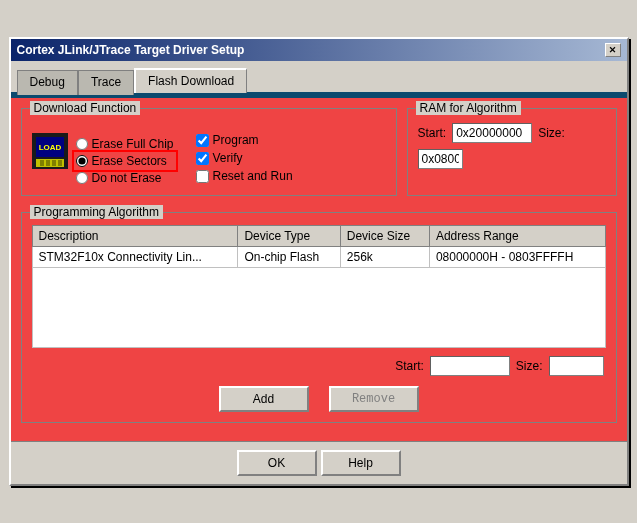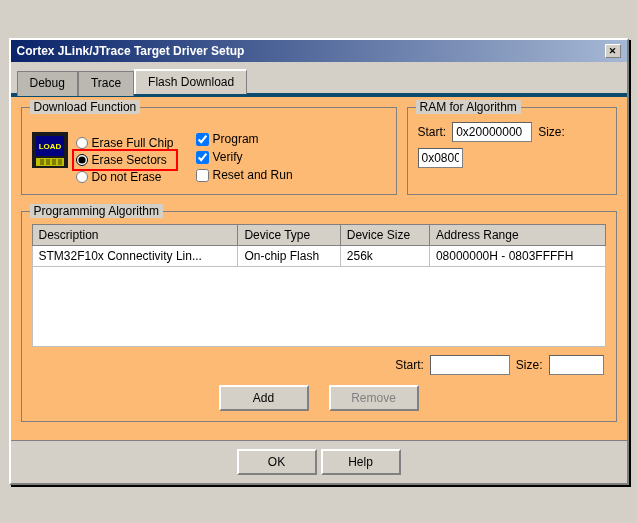--- a/index.html
+++ b/index.html
@@ -75,22 +75,22 @@
       font-weight: normal;
       z-index: 2;
       padding-bottom: 5px;
     }
     .tab.inactive {
       background: #bab8b0;
       top: 3px;
       padding-bottom: 3px;
     }
     .window-content {
-      background: #fdba74;
-      border-top: 4px solid #0c4a6e;
+      background: #ef4444;
+      border-top: 6px solid #0c4a6e;
       padding: 10px;
     }
     .group-box {
       border: 1px solid #808080;
       border-top: 1px solid #808080;
       padding: 8px 10px 10px 10px;
       margin-bottom: 8px;
       position: relative;
     }
     .group-box-legend {
@@ -229,20 +229,21 @@
       border-right-color: #808080;
       border-bottom-color: #808080;
       cursor: pointer;
       font-size: 12px;
       display: flex;
       align-items: center;
       justify-content: center;
     }
     .btn:disabled {
       color: #808080;
+      font-family: Liberation Mono, monospace;
     }
     .bottom-bar {
       background: #d4d0c8;
       border-top: 1px solid #808080;
       padding: 8px 10px;
       display: flex;
       justify-content: center;
       gap: 4px;
     }
     .bottom-btn {

